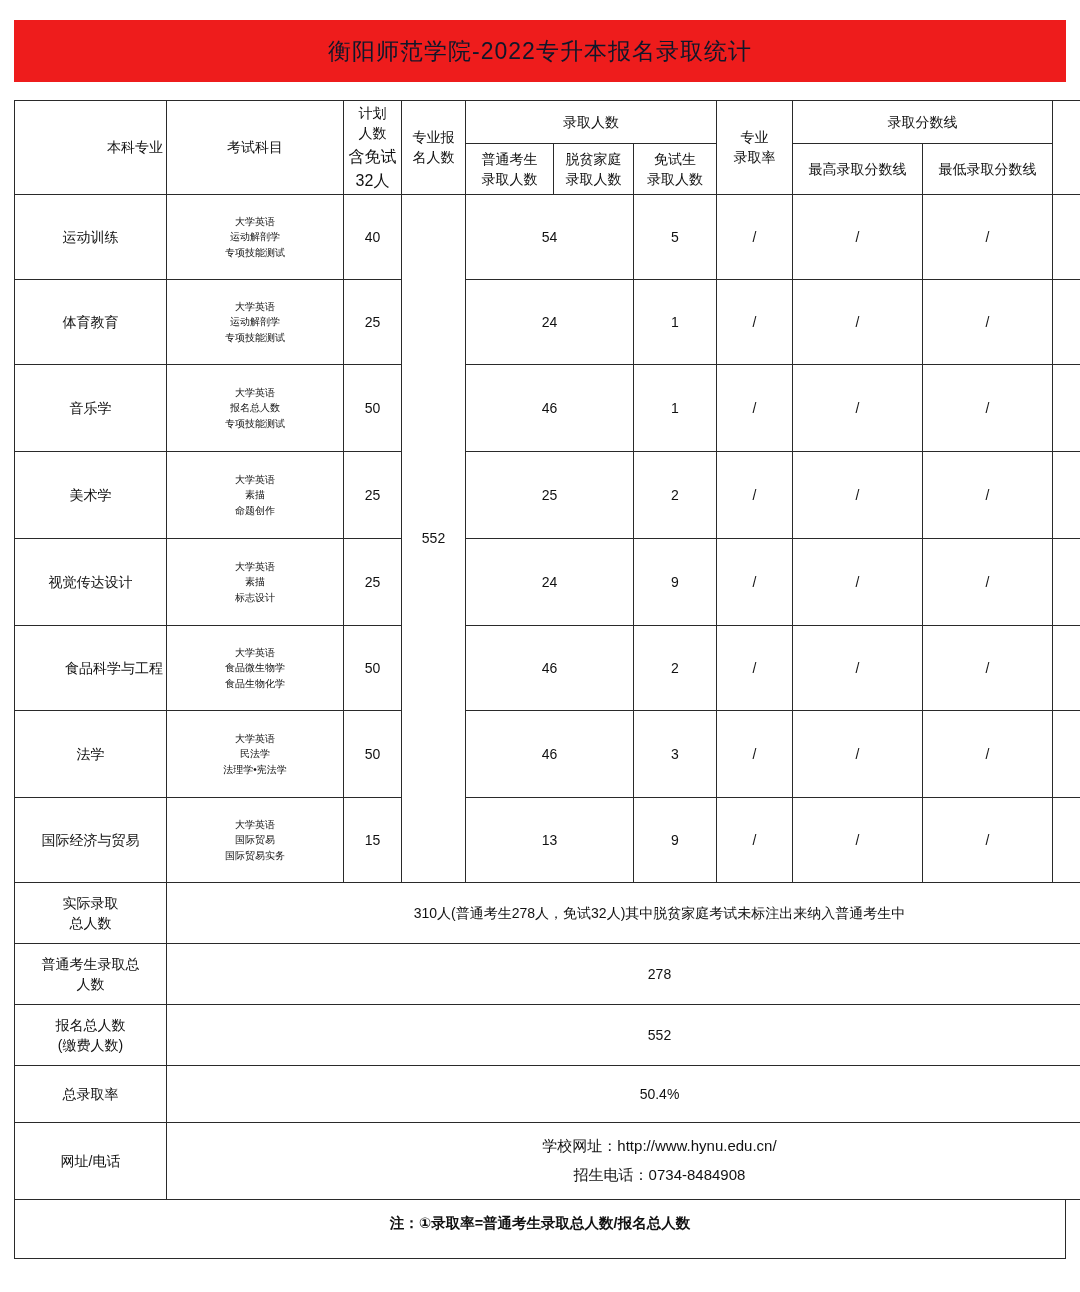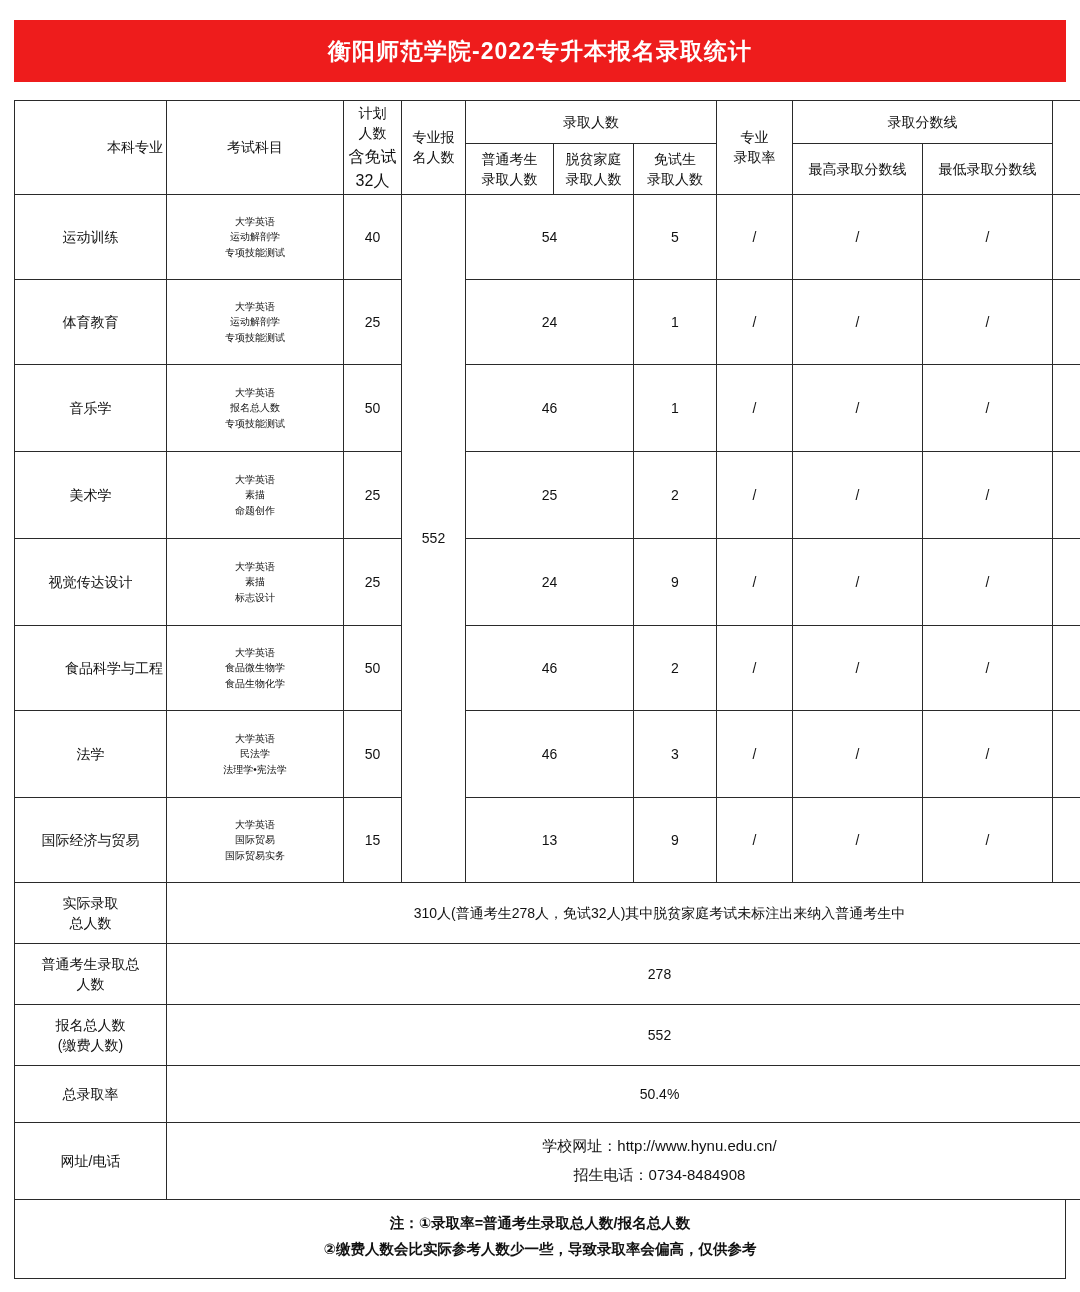--- a/index.html
+++ b/index.html
@@ -20,26 +20,26 @@
     height: 1292px;
     box-sizing: border-box;
   }
   .banner {
     position: absolute;
     left: 14px;
     top: 20px;
     width: 1052px;
     height: 62px;
     background: #ee1c1c;
-    color: #ffffff;
+    color: #0f172a;
     display: flex;
     align-items: center;
     justify-content: center;
     font-size: 23px;
-    font-weight: bold;
+    font-weight: normal;
     letter-spacing: 1px;
   }
   .table-wrap {
     position: absolute;
     left: 14px;
     top: 100px;
     width: 1052px;
   }
   table.main {
     border-collapse: collapse;
@@ -108,21 +108,21 @@
     line-height: 1.9;
     font-size: 15px;
   }
   .note {
     margin-top: 0;
     border: 1px solid #2a2a2a;
     border-top: none;
     width: 1052px;
     box-sizing: border-box;
     text-align: center;
-    padding: 10px 4px 16px 4px;
+    padding: 10px 4px 22px 4px;
     font-weight: bold;
     font-size: 14.5px;
     line-height: 1.8;
   }
   .note-line { display: block; }
   col.c-major { width: 152px; }
   col.c-subj  { width: 177px; }
   col.c-plan  { width: 58px; }
   col.c-apply { width: 64px; }
   col.c-normal{ width: 88px; }
@@ -355,17 +355,16 @@
           <td colspan="10" class="contact">
             <div>学校网址：http://www.hynu.edu.cn/</div>
             <div>招生电话：0734-8484908</div>
           </td>
         </tr>
       </tbody>
     </table>
 
     <div class="note">
       <span class="note-line">注：①录取率=普通考生录取总人数/报名总人数</span>
-      <span class="note-line">②缴费人数会比实际参考人数少一些，导致录取率会偏高，仅供参考</span>
     </div>
   </div>
 
 </div>
 
 </body></html>

